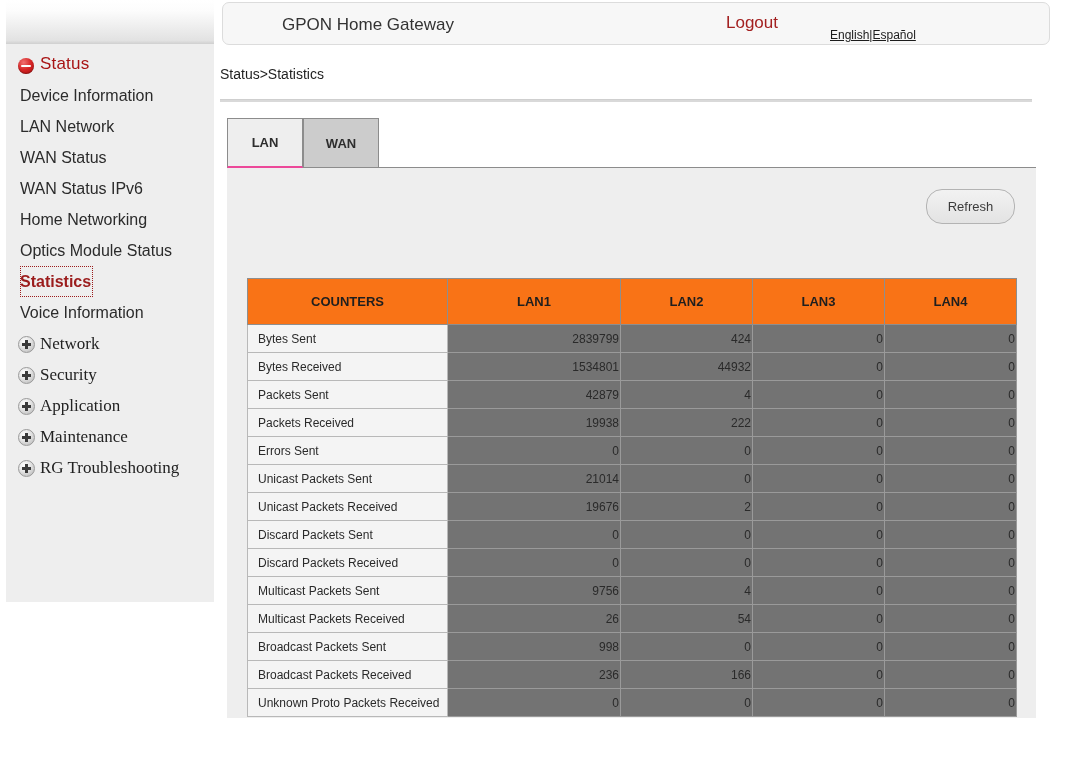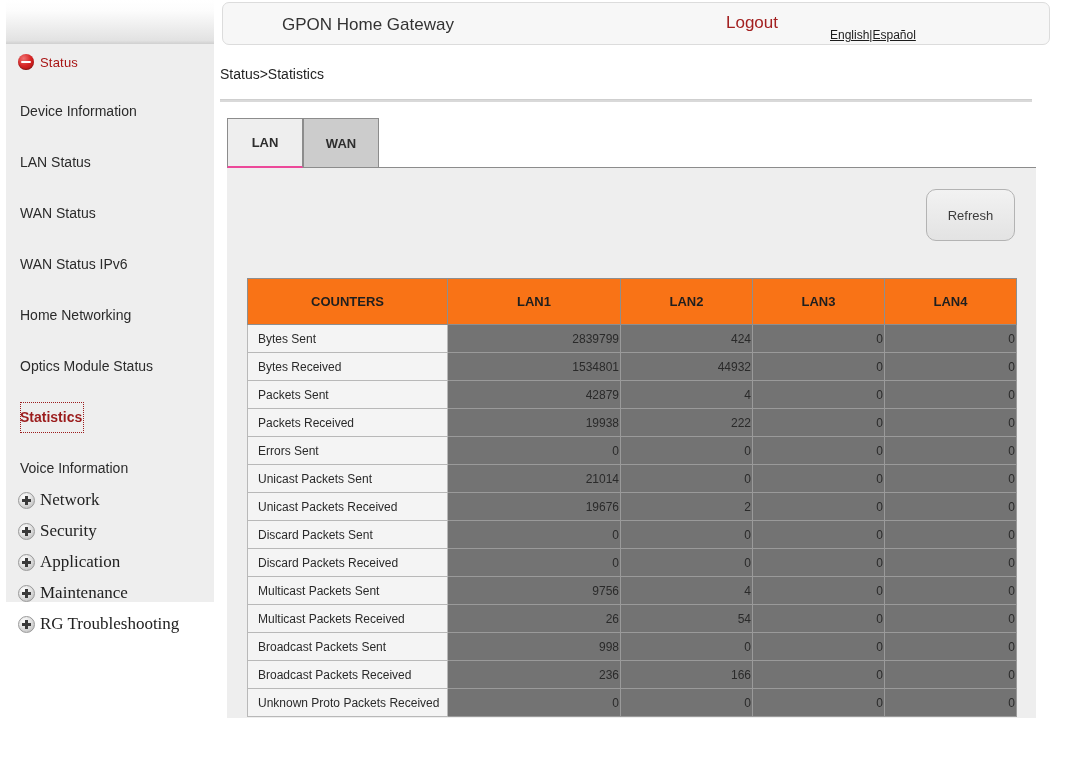--- a/index.html
+++ b/index.html
@@ -28,23 +28,23 @@
   }
   #sidebar-header {
     height: 44px;
     background: linear-gradient(to bottom, #ffffff 0%, #fcfcfc 25%, #e2e2e2 92%, #cfcfcf 100%);
   }
   #sidebar-nav {
     padding: 0;
   }
   .nav-group-title {
     display: flex;
-    align-items: center;
+    align-items: flex-end;
     padding: 10px 0 6px 12px;
-    font-size: 13px;
+    font-size: 17px;
     color: #a81414;
     letter-spacing: .2px;
   }
   .nav-group-title .label { margin-left: 6px; }
 
   .icon-minus-circle {
     width: 16px; height: 16px;
     border-radius: 50%;
     background: radial-gradient(circle at 35% 28%, #f07070 0%, #d62424 48%, #a60d0d 100%);
     box-shadow: inset 0 -1px 1px rgba(0,0,0,.3);
@@ -81,25 +81,24 @@
     content: "";
     position: absolute;
     left: 6px; top: 3px;
     width: 3px; height: 9px;
     background: #3a3a3a;
   }
 
   .nav-sub {
     display: block;
     padding: 8px 4px 8px 14px;
-    font-size: 14px;
+    font-size: 16px;
     color: #2b2b2b;
     text-decoration: none;
     line-height: 15px;
-    margin-top: 20px;
   }
   .nav-sub.selected {
     color: #9b1c1c;
     font-weight: bold;
     outline: 1px dotted #9b1c1c;
     outline-offset: -1px;
     display: inline-block;
     margin-left: 14px;
     padding-left: 0;
     padding-right: 2px;
@@ -216,24 +215,24 @@
     background: #eeeeee;
     border-top: 1px solid #8c8c8c;
     box-sizing: border-box;
   }
 
   #refresh-button {
     position: absolute;
     left: 699px;
     top: 21px;
     width: 89px;
-    height: 52px;
+    height: 35px;
     background: linear-gradient(to bottom, #f2f2f2 0%, #e3e3e3 100%);
     border: 1px solid #b3b3b3;
-    border-radius: 10px;
+    border-radius: 16px;
     font-family: "Liberation Sans", sans-serif;
     font-size: 13px;
     color: #3c3c3c;
     cursor: pointer;
   }
 
   
   #stats-table {
     position: absolute;
     left: 20px;
@@ -279,21 +278,21 @@
 <div id="sidebar">
   <div id="sidebar-header"></div>
 
   <div id="sidebar-nav">
     <div class="nav-group-title">
       <span class="icon-minus-circle"></span>
       <span class="label">Status</span>
     </div>
 
     <a class="nav-sub" href="#">Device Information</a>
-    <a class="nav-sub" href="#">LAN Status</a>
+    <a class="nav-sub" href="#">LAN Network</a>
     <a class="nav-sub" href="#">WAN Status</a>
     <a class="nav-sub" href="#">WAN Status IPv6</a>
     <a class="nav-sub" href="#">Home Networking</a>
     <a class="nav-sub" href="#">Optics Module Status</a>
     <div><a class="nav-sub selected" href="#">Statistics</a></div>
     <a class="nav-sub" href="#">Voice Information</a>
 
     <div class="nav-expand">
       <span class="icon-plus-circle"></span>
       <span class="label">Network</span>

